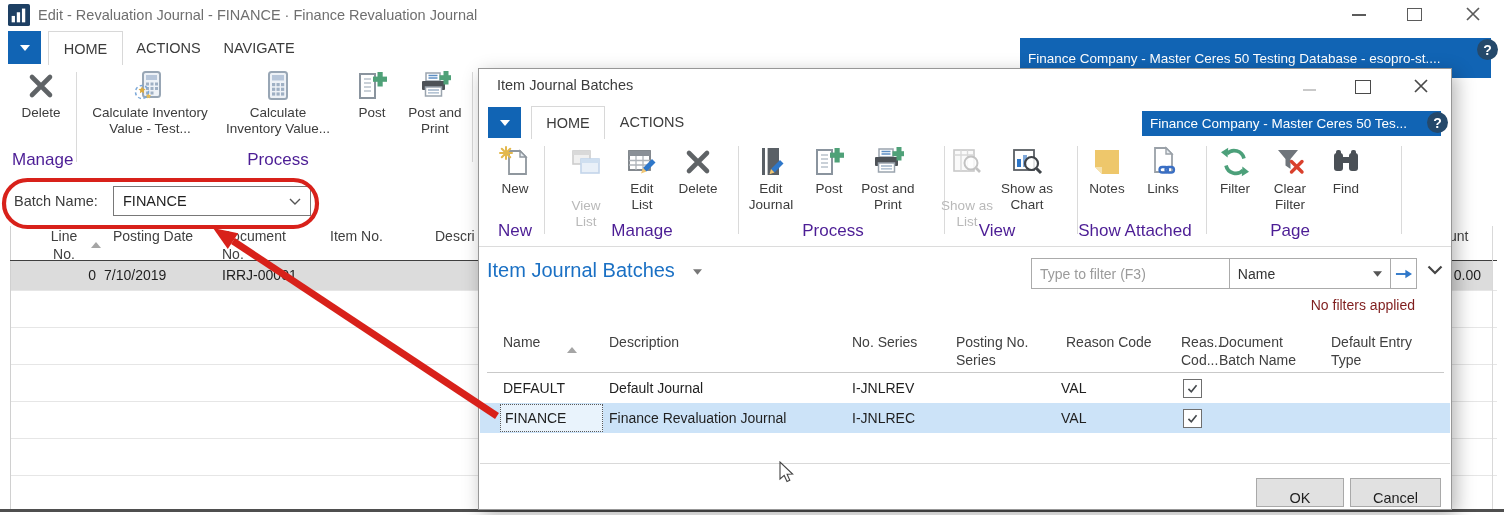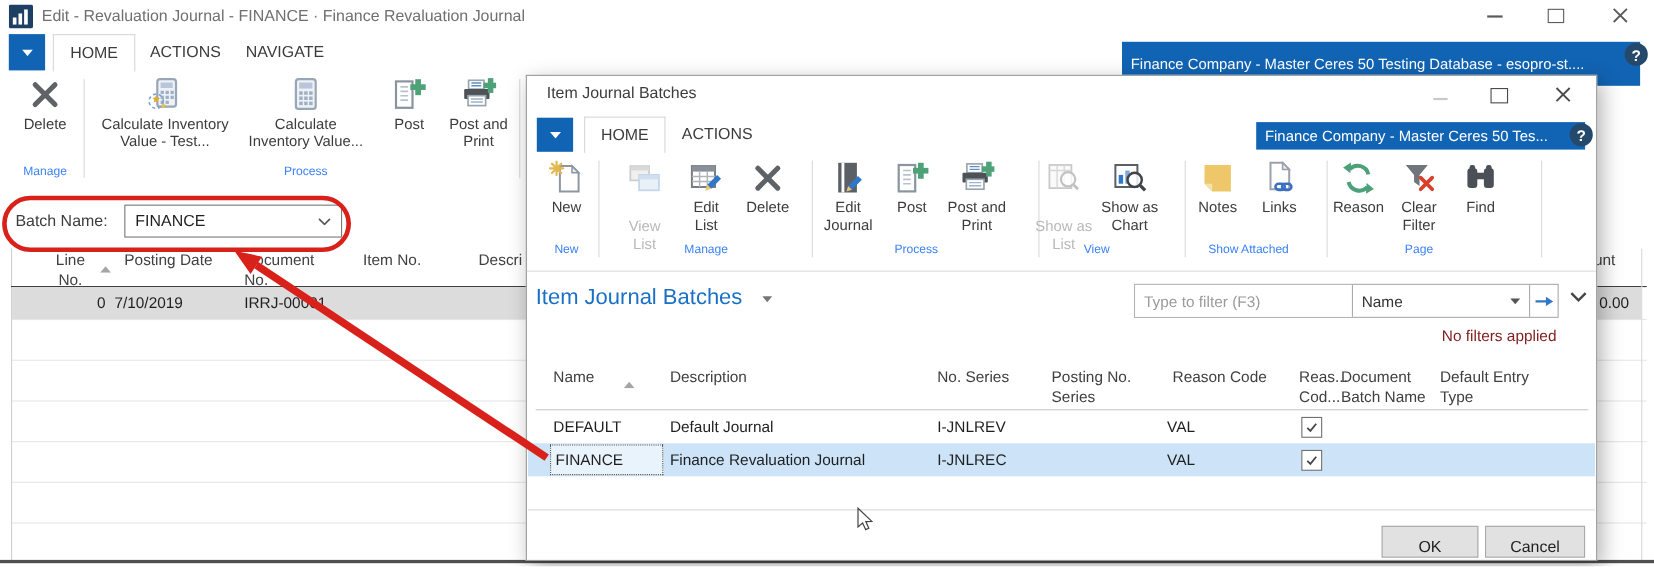--- a/index.html
+++ b/index.html
@@ -15,21 +15,21 @@
   .tab{display:flex;align-items:center;justify-content:center;font-size:14.5px;color:#3c3c3c;cursor:pointer;}
   .tab.active{background:#fff;border:1px solid #d8d8d8;border-bottom:none;}
   .company{background:#1164b4;color:#fff;font-size:13.5px;display:flex;align-items:center;
            padding:0 8px;white-space:nowrap;overflow:hidden;}
   .help{border-radius:50%;background:#25496b;color:#fff;font-weight:bold;font-size:14px;
         display:flex;align-items:center;justify-content:center;width:21px;height:21px;cursor:pointer;}
   
   .rb{display:flex;flex-direction:column;align-items:center;gap:3px;text-align:center;
       font-size:13.5px;color:#3c3c3c;line-height:1.18;cursor:pointer;}
   .rb.disabled{color:#b9b9b9;cursor:default;gap:20px;}
-  .grp{font-size:11px;color:#3b82f6;text-align:center;}
+  .grp{font-size:17px;color:#4c1d95;text-align:center;}
   .vsep{width:1px;background:#dadada;}
   .icon32{width:32px;height:32px;display:block;}
   
   .hdr{font-size:14px;color:#404040;line-height:1.25;}
   .cell{font-size:14px;color:#1f1f1f;white-space:nowrap;}
   .hline{height:1px;background:#e6e6e6;}
   
   #dialog{left:478px;top:68px;width:972px;height:440px;background:#fff;border:1px solid #979797;
           box-shadow:4px 6px 18px rgba(0,0,0,.30);z-index:10;}
   .page-title{font-size:20px;color:#1a70c4;white-space:nowrap;}
@@ -326,21 +326,21 @@
       <div class="lbl">Links</div>
     </div>
     <div class="abs vsep" style="left:727px;top:77px;height:88px"></div>
     <div class="abs rb" style="left:725px;top:77px;width:62px">
       <svg class="icon32" viewBox="0 0 32 32">
         <path d="M25 12.5 A10 10 0 0 0 8 7.8" stroke="#4ca07a" stroke-width="3.6" fill="none"></path>
         <polygon points="9.2,1.8 8.6,11.6 2,6.2" fill="#4ca07a"></polygon>
         <path d="M7 19.5 A10 10 0 0 0 24 24.2" stroke="#4ca07a" stroke-width="3.6" fill="none"></path>
         <polygon points="22.8,30.2 23.4,20.4 30,25.8" fill="#4ca07a"></polygon>
       </svg>
-      <div class="lbl">Reason</div>
+      <div class="lbl">Filter</div>
     </div>
     <div class="abs rb" style="left:787px;top:77px;width:48px">
       <svg class="icon32" viewBox="0 0 32 32">
         <polygon points="4,4 24,4 16.5,13 16.5,23 11.5,19.5 11.5,13" fill="#6f757b"></polygon>
         <path d="M17.5 15.5 L28 26 M28 15.5 L17.5 26" stroke="#d9402c" stroke-width="3.4" stroke-linecap="round" fill="none"></path>
       </svg>
       <div class="lbl">Clear Filter</div>
     </div>
     <div class="abs rb" style="left:845px;top:77px;width:44px">
       <svg class="icon32" viewBox="0 0 32 32">
@@ -394,21 +394,21 @@
     <div class="abs hdr" style="left:24px;top:265px">Name</div>
     <svg class="abs" style="left:88px;top:278px;width:10px;height:6px" viewBox="0 0 10 6">
         <polygon points="5,0 10,6 0,6" fill="#a5a5a5"></polygon>
       </svg>
     <div class="abs hdr" style="left:130px;top:265px">Description</div>
     <div class="abs hdr" style="left:373px;top:265px">No. Series</div>
     <div class="abs hdr" style="left:477px;top:265px;width:92px">Posting No. Series</div>
     <div class="abs hdr" style="left:587px;top:265px">Reason Code</div>
     <div class="abs hdr" style="left:702px;top:265px;width:52px">Reas... Cod...</div>
     <div class="abs hdr" style="left:740px;top:265px;width:94px">Document Batch Name</div>
-    <div class="abs hdr" style="left:830px;top:265px;width:104px">Default Entry Type</div>
+    <div class="abs hdr" style="left:852px;top:265px;width:104px">Default Entry Type</div>
     <div class="abs" style="left:8px;top:303px;width:957px;height:1px;background:#c9c9c9"></div>
 
     <div class="abs" style="left:1px;top:304px;width:970px;height:30px">
       <div class="cell" style="position:absolute;left:23px;top:7px">DEFAULT</div>
       <div class="cell" style="position:absolute;left:129px;top:7px">Default Journal</div>
       <div class="cell" style="position:absolute;left:372px;top:7px">I-JNLREV</div>
       <div class="cell" style="position:absolute;left:581px;top:7px">VAL</div>
       <div class="checkbox" style="position:absolute;left:703px;top:6px">
         <svg width="13" height="13" viewBox="0 0 16 16">
           <path d="M3 8.5 L6.5 12 L13 4" stroke="#44484c" stroke-width="2" fill="none"></path>

